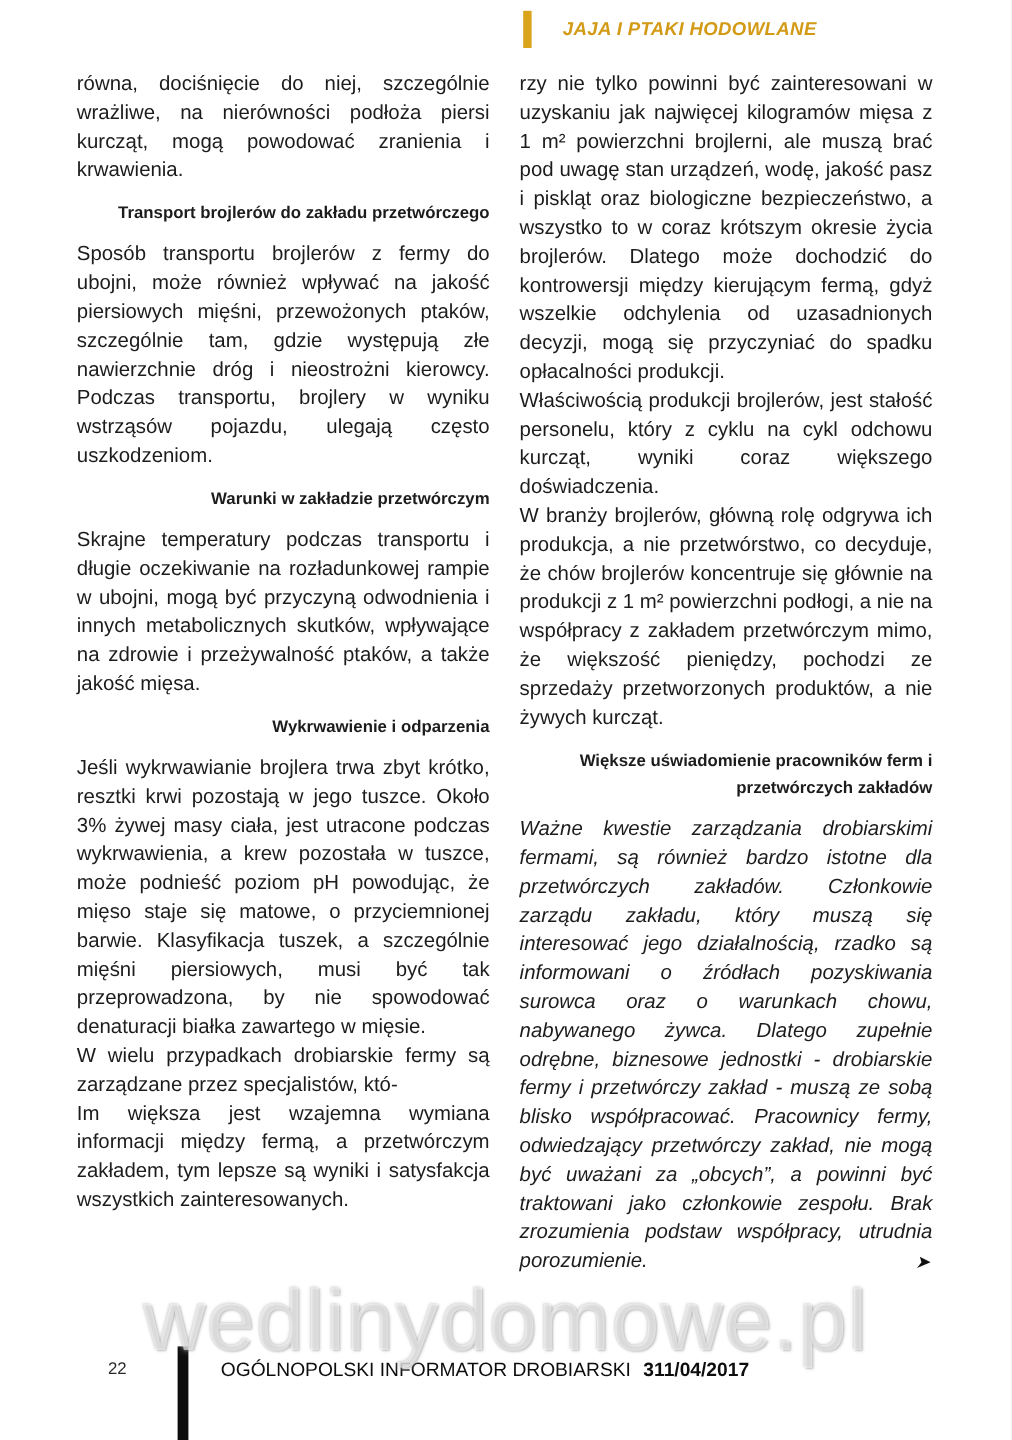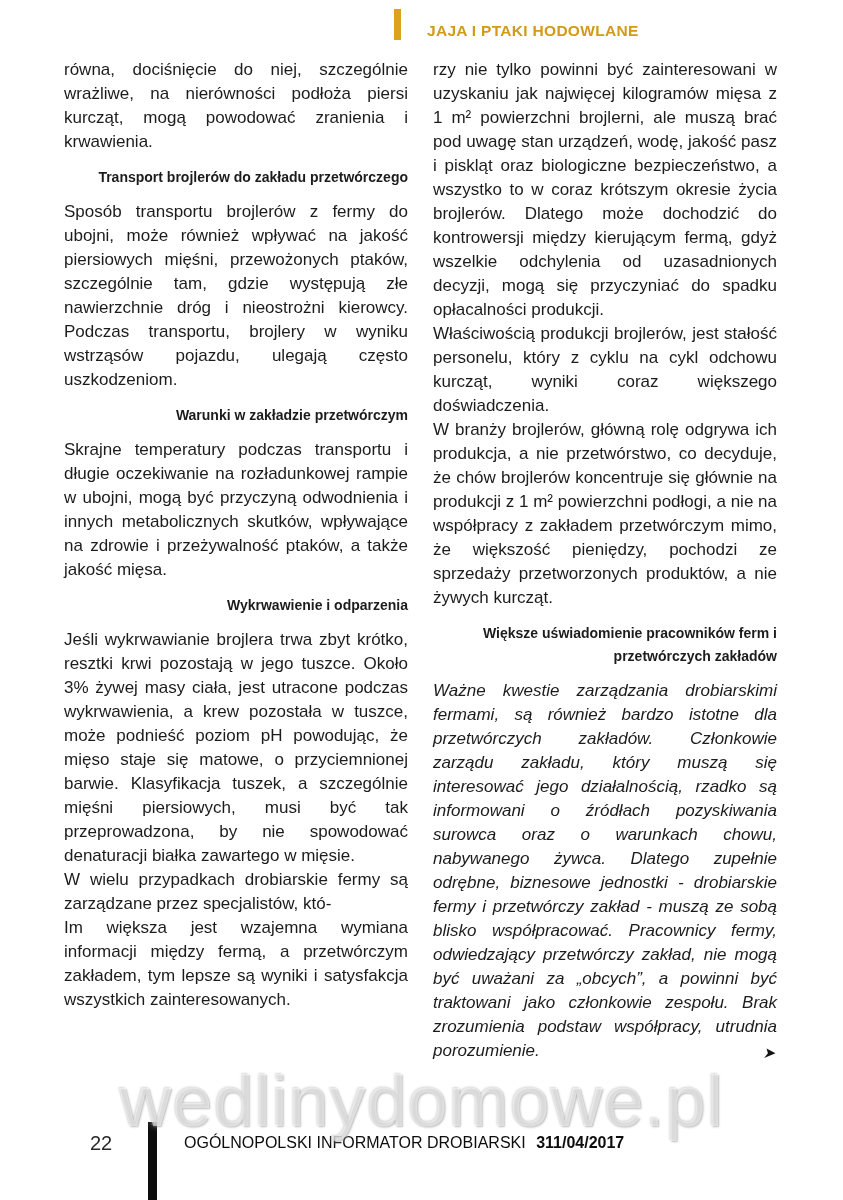--- a/index.html
+++ b/index.html
@@ -11,25 +11,26 @@
     margin: 0 auto;
     background: #ffffff;
     overflow: hidden;
     font-family: "Liberation Sans", sans-serif;
     color: #1c1c1c;
   }
 
   
   .header {
     position: absolute;
-    left: 394px;
+    left: 436px;
     top: 9px;
     height: 31px;
     display: flex;
-    align-items: flex-end;
+    align-items: center;
+    font-style: italic;
   }
   .header-accent-bar {
     width: 7px;
     height: 31px;
     background: #d9a31a;
     margin-right: 26px;
   }
   .header-title {
     font-size: 15.5px;
     font-weight: bold;
@@ -95,21 +96,21 @@
     left: 0;
     top: 1122px;
     width: 843px;
     height: 78px;
     z-index: 3;
   }
   .page-number {
     position: absolute;
     left: 90px;
     top: 10px;
-    font-size: 20px;
+    font-size: 14px;
     color: #2a2a2a;
   }
   .footer-divider-bar {
     position: absolute;
     left: 148px;
     top: 0;
     width: 9px;
     height: 78px;
     background: #0d0d0d;
   }

